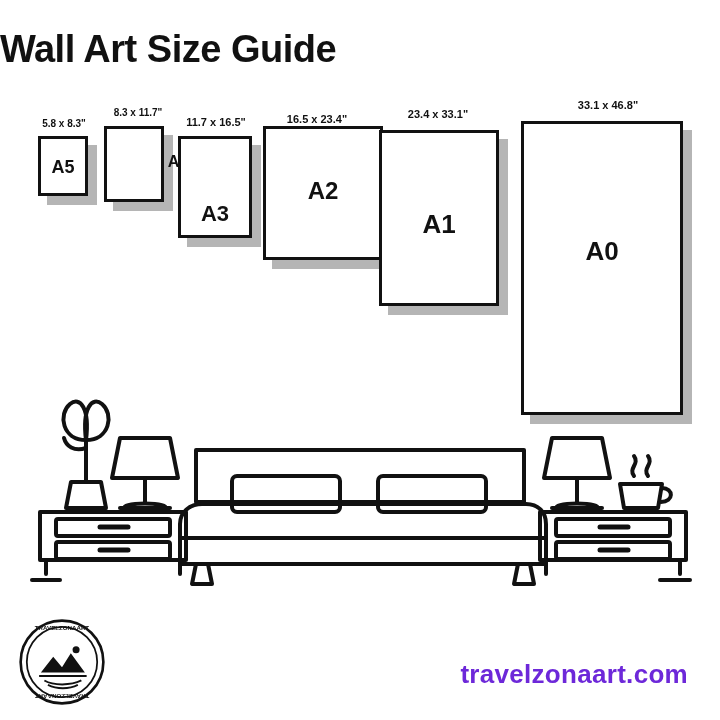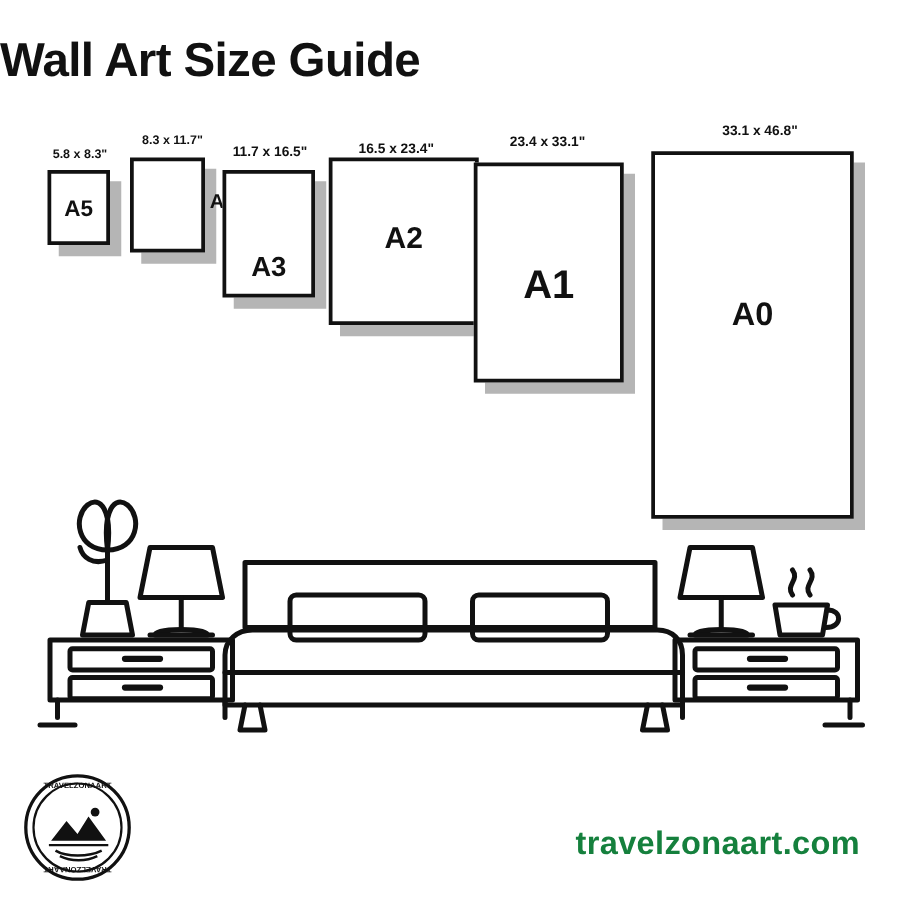--- a/index.html
+++ b/index.html
@@ -76,21 +76,21 @@
     height: 240px;
   }
 
   
   .brand-url {
     position: absolute;
     right: 32px;
     bottom: 30px;
     font-size: 26px;
     font-weight: bold;
-    color: #15803d;
+    color: #6d28d9;
     letter-spacing: 0.3px;
   }
   #logo {
     position: absolute;
     left: 18px;
     bottom: 14px;
     width: 88px;
     height: 88px;
   }
 </style>
@@ -127,21 +127,21 @@
     <div class="frame-group">
       <div class="frame-dims" style="left:262px; top:113px; width:110px; font-size:11px;">16.5 x 23.4"</div>
       <div class="frame-box" style="left:263px; top:126px; width:120px; height:134px;">
         <div class="frame-label" style="top:48px; font-size:24px;">A2</div>
       </div>
     </div>
 
     <div class="frame-group">
       <div class="frame-dims" style="left:378px; top:108px; width:120px; font-size:11px;">23.4 x 33.1"</div>
       <div class="frame-box" style="left:379px; top:130px; width:120px; height:176px;">
-        <div class="frame-label" style="top:76px; font-size:32px;">A1</div>
+        <div class="frame-label" style="top:76px; font-size:26px;">A1</div>
       </div>
     </div>
 
     <div class="frame-group">
       <div class="frame-dims" style="left:528px; top:99px; width:160px; font-size:11px;">33.1 x 46.8"</div>
       <div class="frame-box" style="left:521px; top:121px; width:162px; height:294px;">
         <div class="frame-label" style="top:112px; font-size:26px;">A0</div>
       </div>
     </div>
 

